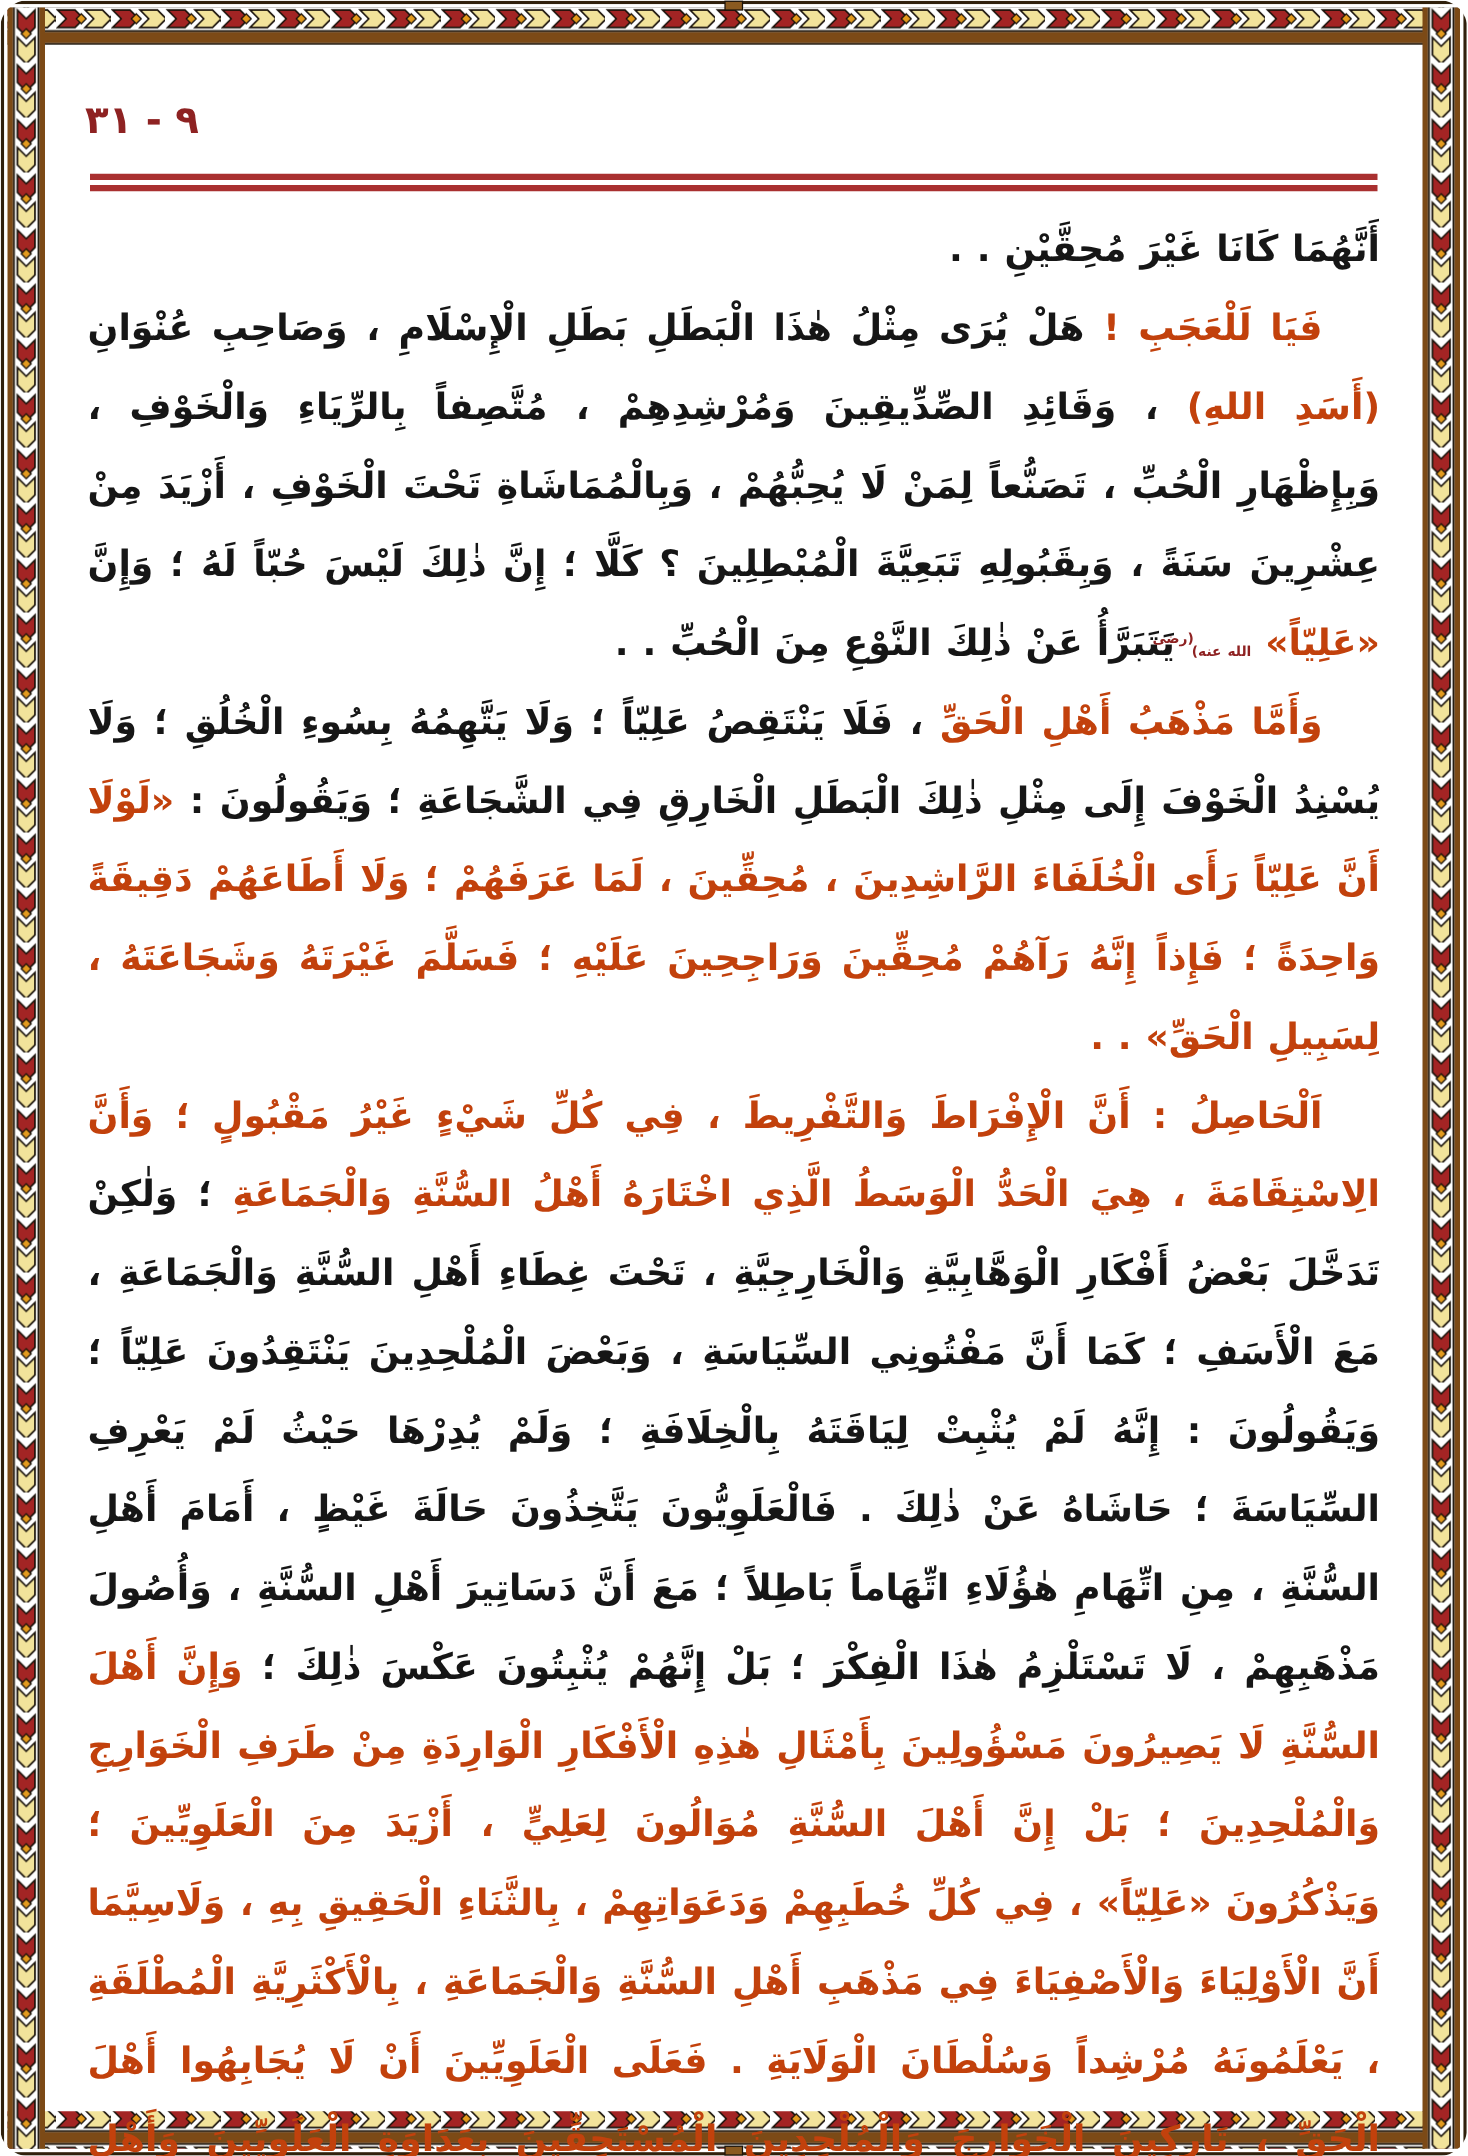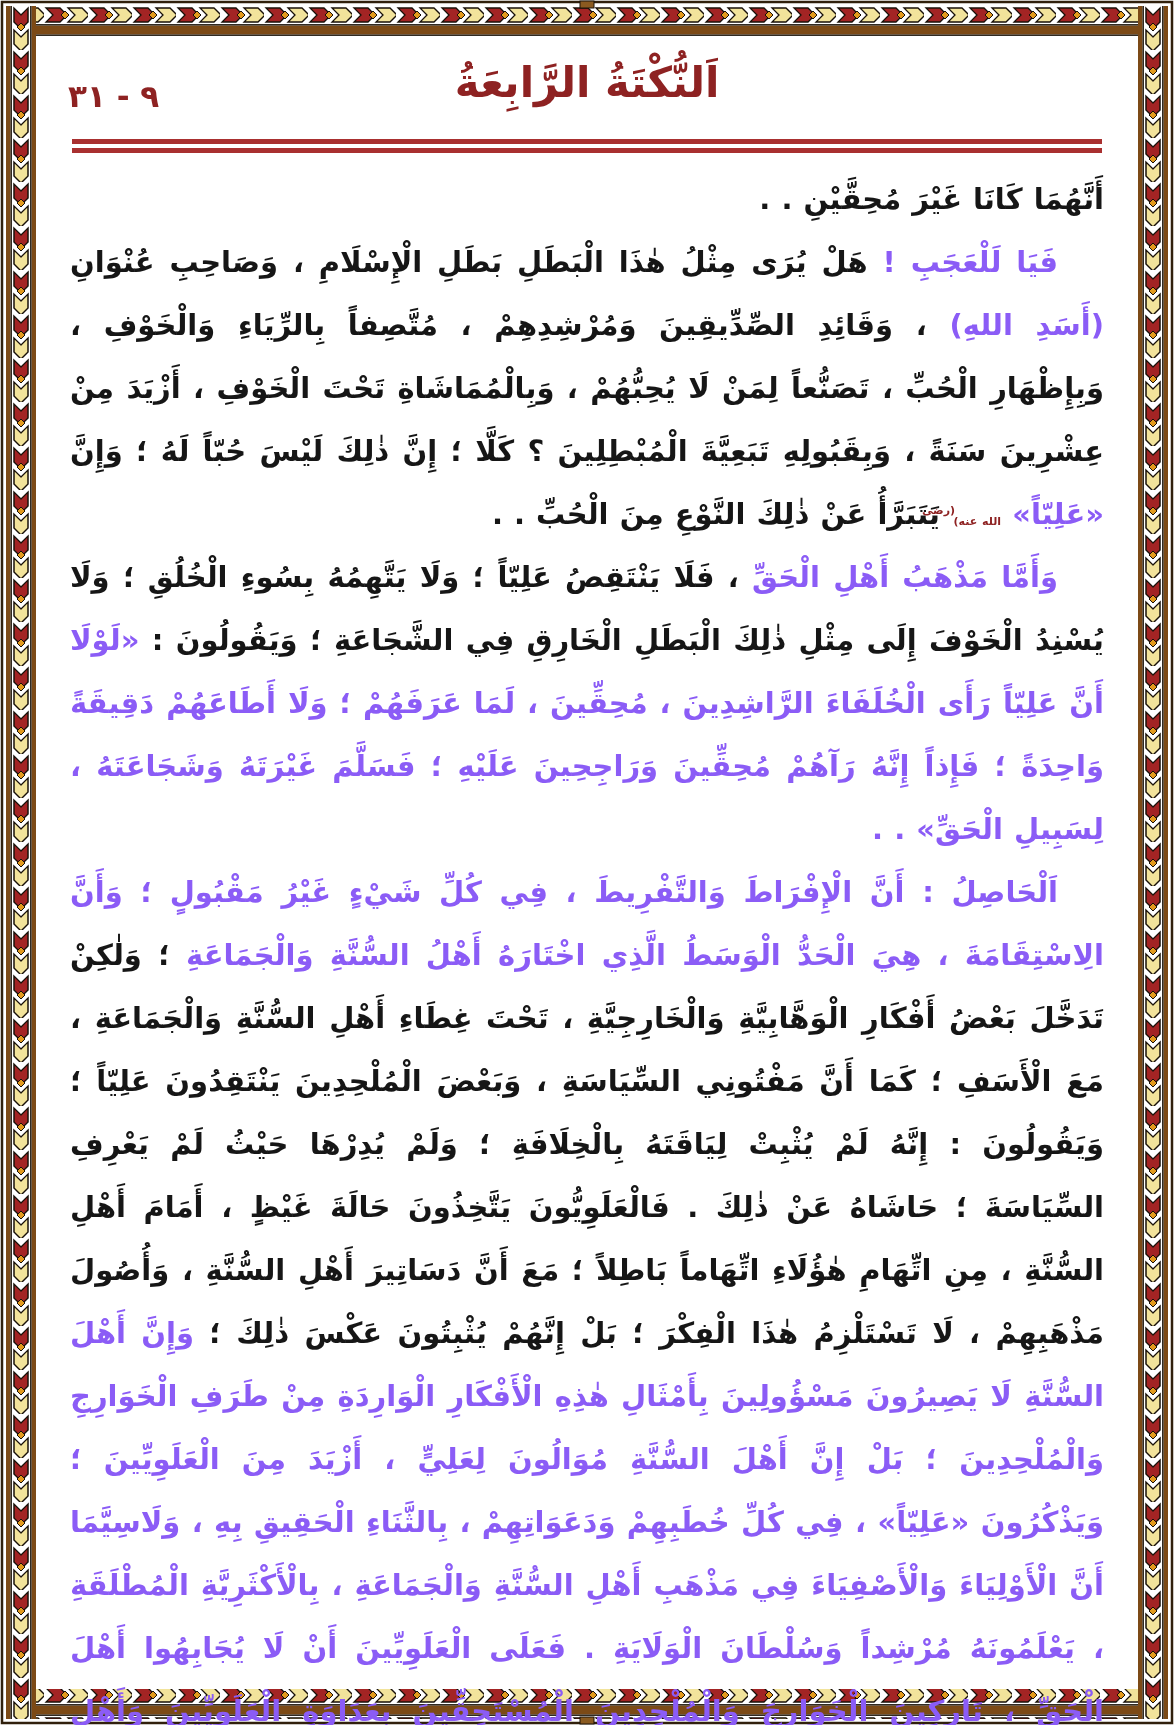--- a/index.html
+++ b/index.html
@@ -3,20 +3,21 @@
 <meta charset="utf-8">
 <style>
   html,body{margin:0;padding:0;background:#ffffff;}
   .page{
     position:relative;
     width:1174px;height:1725px;
     background:#ffffff;
     overflow:hidden;
     font-family:"DejaVu Sans",sans-serif;
     direction:rtl;
+    border-radius:23px;
   }
   .border-svg{position:absolute;inset:0;pointer-events:none;}
   .pageno{
     position:absolute;top:78px;left:68px;
     color:#8e2222;font-size:31px;font-weight:bold;
     direction:rtl;letter-spacing:2px;
   }
   .title{
     position:absolute;top:58px;right:0;left:0;
     text-align:center;
@@ -32,21 +33,21 @@
     position:absolute;top:168px;right:70px;left:70px;bottom:46px;
     direction:rtl;
     text-align:justify;text-align-last:right;
     -moz-text-align-last:right;
     font-size:29px;line-height:63px;
     color:#161616;font-weight:bold;
     word-spacing:1px;
   }
   .body-text p{margin:0;padding:0;}
   .body-text p.indent{text-indent:46px;}
-  .red{color:#8b5cf6;}
+  .red{color:#c2410c;}
   .blk{color:#161616;}
   .rda{
     display:inline-block;
     width:50px;
     font-size:11px;line-height:11px;
     color:#8e2222;
     text-align:left;
     vertical-align:middle;
     font-weight:bold;
     white-space:normal;
@@ -83,21 +84,20 @@
 
     <g transform="translate(1168,6) rotate(90)">
       <rect width="1713" height="30" fill="url(#chainH)"></rect>
     </g>
 
     <rect x="580" y="1" width="14" height="7" fill="#8a5a20" stroke="#1a1208" stroke-width="1"></rect>
     <rect x="580" y="1717" width="14" height="7" fill="#8a5a20" stroke="#1a1208" stroke-width="1"></rect>
   </svg>
 
   <div class="pageno">٩ - ٣١</div>
-  <div class="title">اَلنُّكْتَةُ الرَّابِعَةُ</div>
   <div class="rule"></div>
 
   <div class="body-text">
 
     <p><span class="blk">أَنَّهُمَا كَانَا غَيْرَ مُحِقَّيْنِ . .</span></p>
 
     <p class="indent"><span class="red">فَيَا لَلْعَجَبِ !</span><span class="blk"> هَلْ يُرَى مِثْلُ هٰذَا الْبَطَلِ بَطَلِ الْإِسْلَامِ ، وَصَاحِبِ عُنْوَانِ </span><span class="red">(أَسَدِ اللهِ)</span><span class="blk"> ، وَقَائِدِ الصِّدِّيقِينَ وَمُرْشِدِهِمْ ، مُتَّصِفاً بِالرِّيَاءِ وَالْخَوْفِ ، وَبِإِظْهَارِ الْحُبِّ ، تَصَنُّعاً لِمَنْ لَا يُحِبُّهُمْ ، وَبِالْمُمَاشَاةِ تَحْتَ الْخَوْفِ ، أَزْيَدَ مِنْ عِشْرِينَ سَنَةً ، وَبِقَبُولِهِ تَبَعِيَّةَ الْمُبْطِلِينَ ؟ كَلَّا ؛ إِنَّ ذٰلِكَ لَيْسَ حُبّاً لَهُ ؛ وَإِنَّ </span><span class="red">«عَلِيّاً»</span> <span class="rda">(رضى الله عنه)</span><span class="blk"> يَتَبَرَّأُ عَنْ ذٰلِكَ النَّوْعِ مِنَ الْحُبِّ . .</span></p>
 
     <p class="indent"><span class="red">وَأَمَّا مَذْهَبُ أَهْلِ الْحَقِّ</span><span class="blk"> ، فَلَا يَنْتَقِصُ عَلِيّاً ؛ وَلَا يَتَّهِمُهُ بِسُوءِ الْخُلُقِ ؛ وَلَا يُسْنِدُ الْخَوْفَ إِلَى مِثْلِ ذٰلِكَ الْبَطَلِ الْخَارِقِ فِي الشَّجَاعَةِ ؛ وَيَقُولُونَ : </span><span class="red">«لَوْلَا أَنَّ عَلِيّاً رَأَى الْخُلَفَاءَ الرَّاشِدِينَ ، مُحِقِّينَ ، لَمَا عَرَفَهُمْ ؛ وَلَا أَطَاعَهُمْ دَقِيقَةً وَاحِدَةً ؛ فَإِذاً إِنَّهُ رَآهُمْ مُحِقِّينَ وَرَاجِحِينَ عَلَيْهِ ؛ فَسَلَّمَ غَيْرَتَهُ وَشَجَاعَتَهُ ، لِسَبِيلِ الْحَقِّ» . .</span></p>
 

